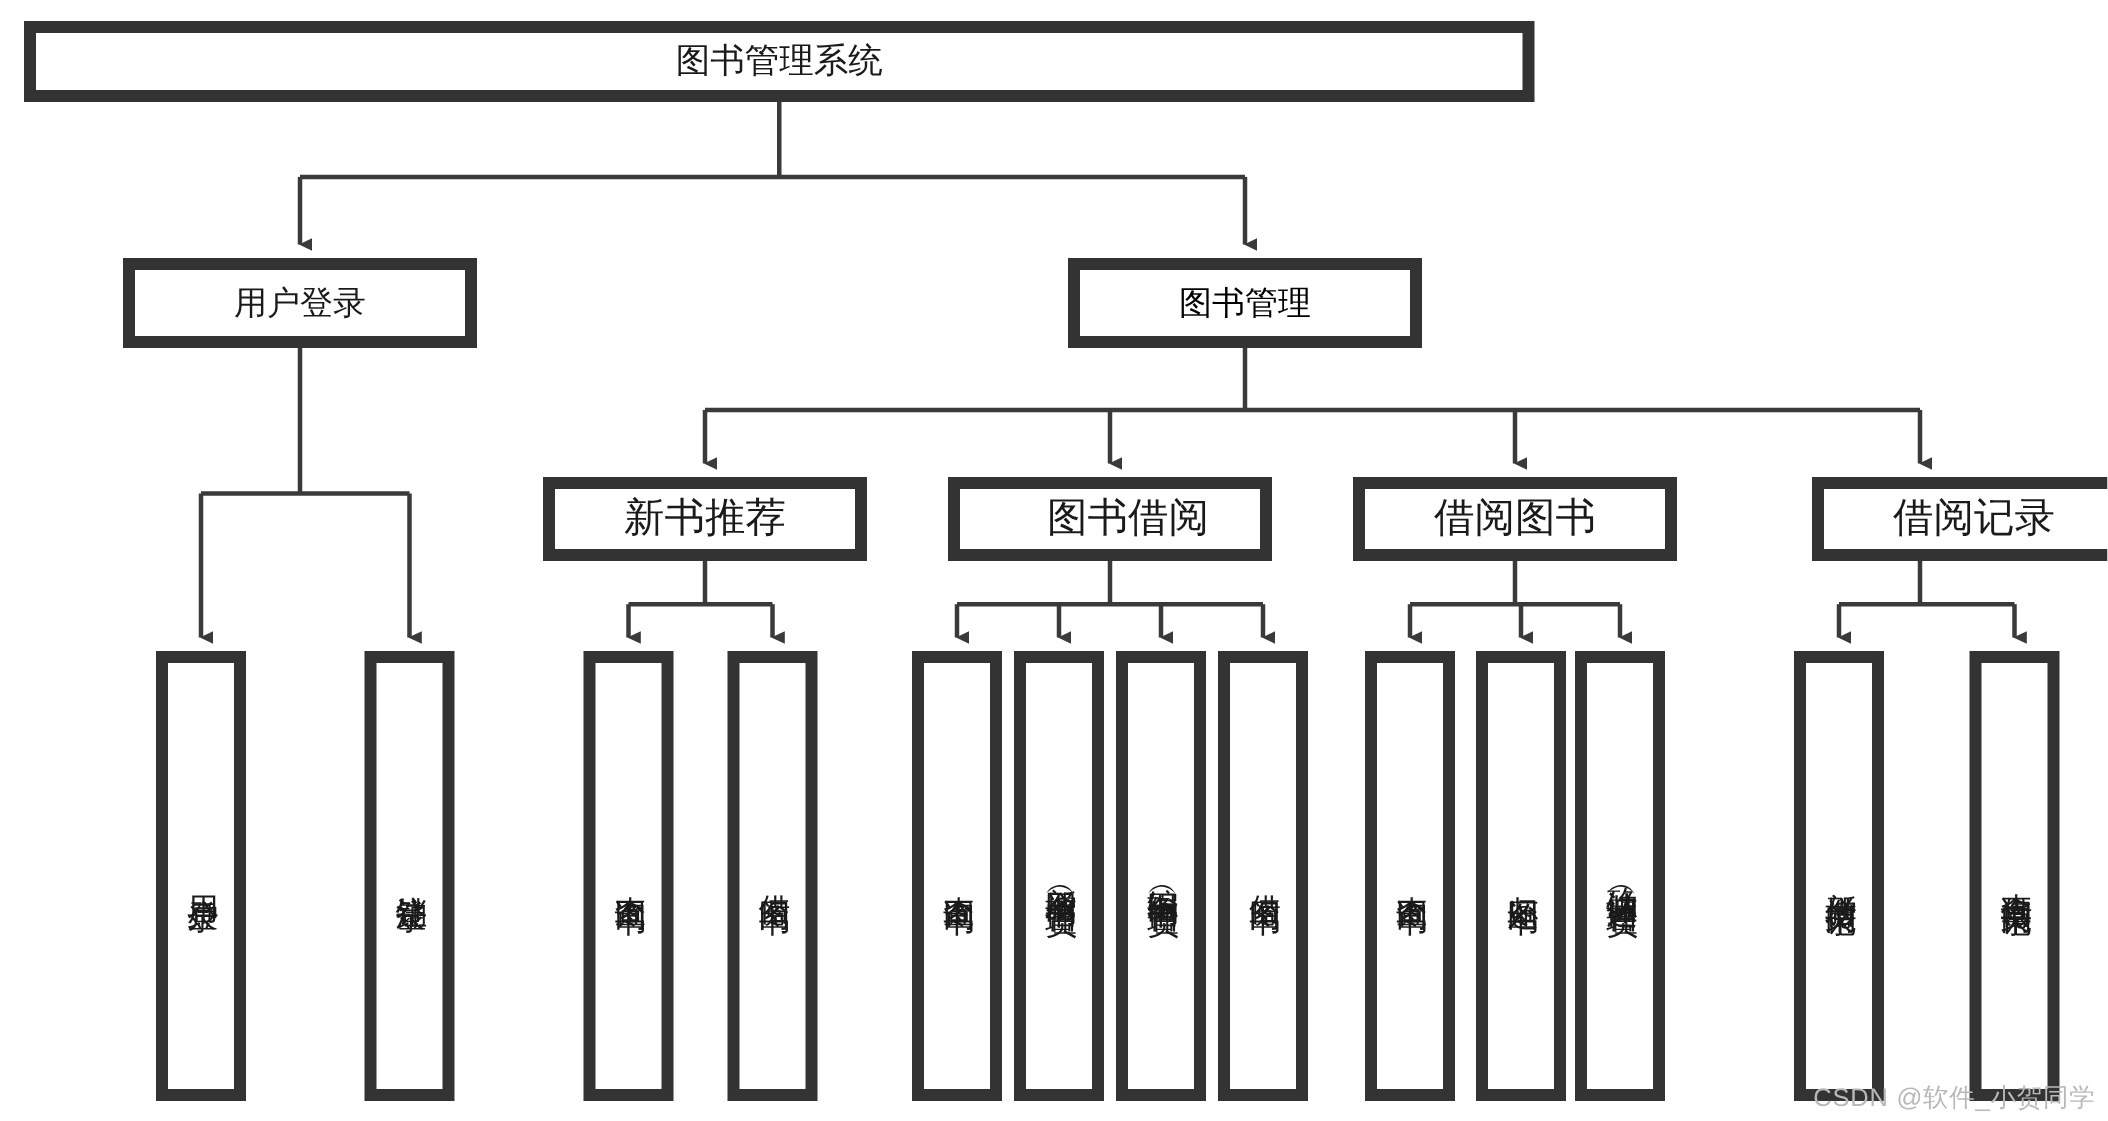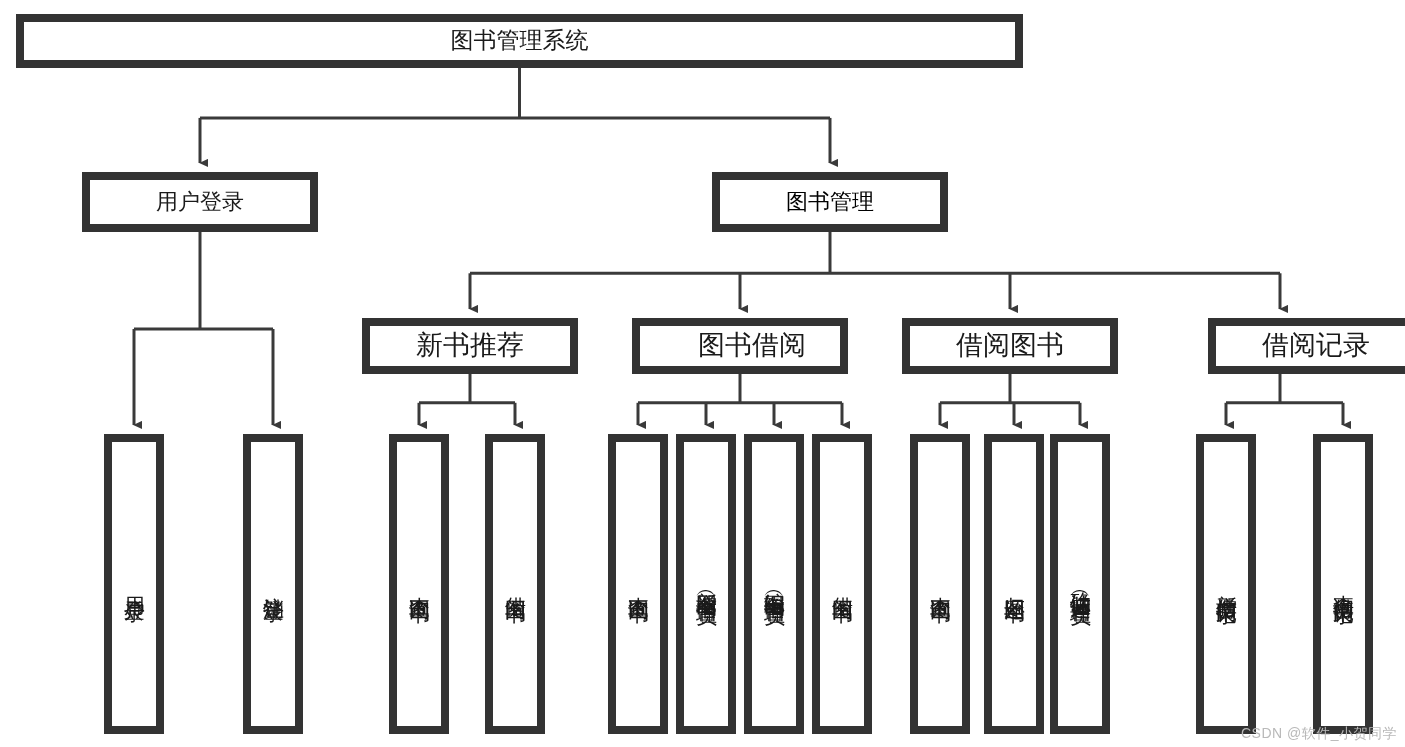--- a/index.html
+++ b/index.html
@@ -59,21 +59,21 @@
   }
   .node.leaf .label {
     writing-mode: vertical-rl;
     text-orientation: upright;
     white-space: nowrap;
   }
   #watermark {
     position: absolute;
     right: 8px;
     bottom: 4px;
-    font-size: 14px;
+    font-size: 17px;
     color: #b9b9b9;
     letter-spacing: 0.5px;
     white-space: nowrap;
   }
 </style>
 </head>
 <body>
 
 <div id="diagram-root">
 

